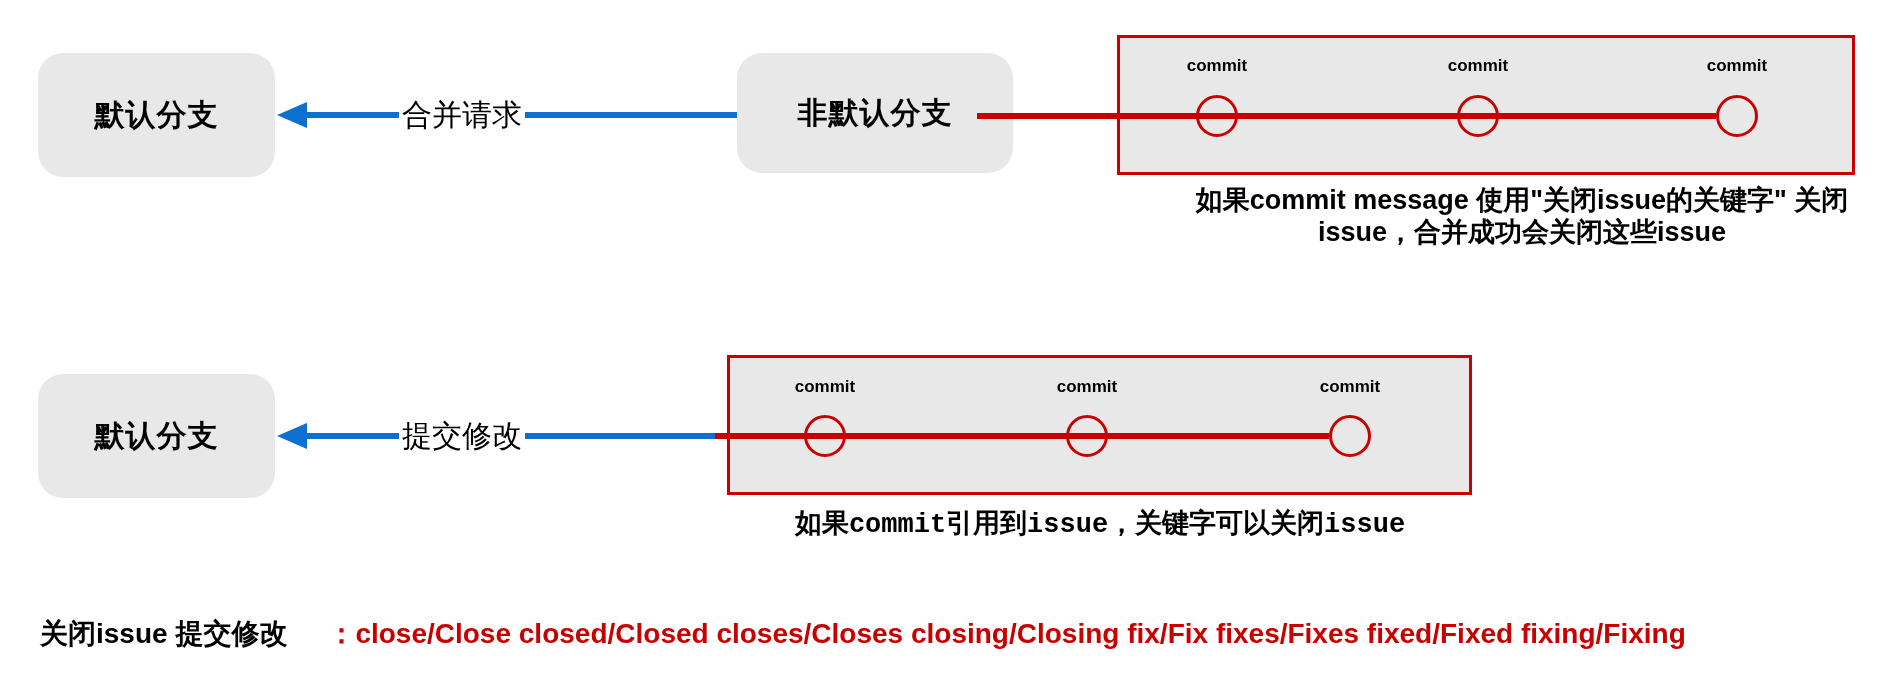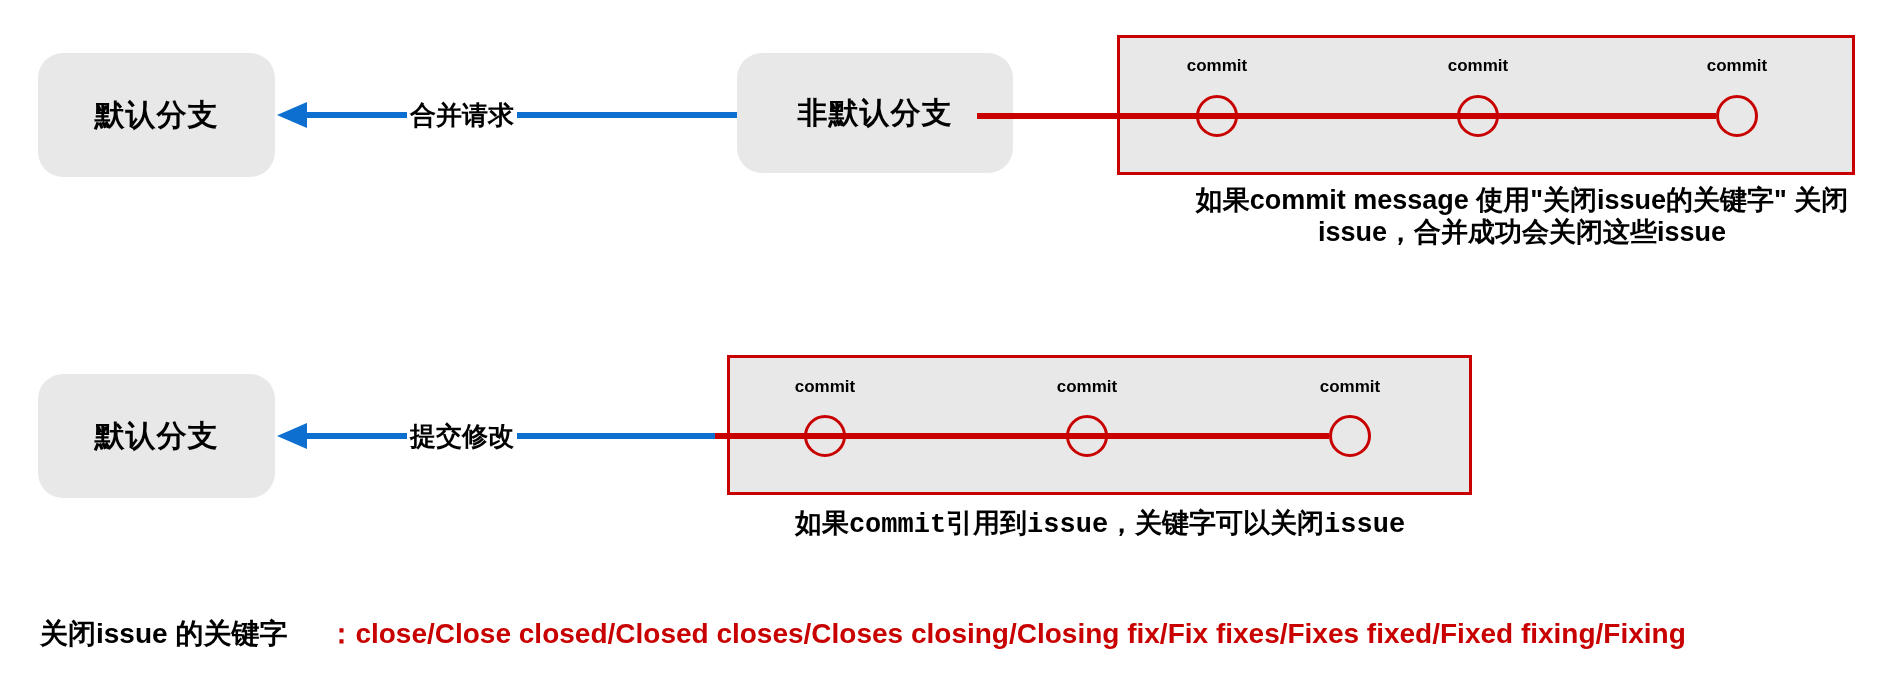--- a/index.html
+++ b/index.html
@@ -29,21 +29,21 @@
   .hline.red{background:var(--red);}
   .arrowhead-left{
     width:0;height:0;
     border-top:13px solid transparent;
     border-bottom:13px solid transparent;
     border-right:30px solid var(--blue);
   }
   .arrow-label{
     transform:translate(-50%,-50%);
     background:#ffffff;padding:0 3px;
-    font-weight:bold;font-size:26px;white-space:nowrap;
+    font-weight:normal;font-size:30px;white-space:nowrap;
   }
   .commit-label{
     width:140px;margin-left:-70px;text-align:center;
     font-weight:bold;font-size:17px;
   }
   .commit-node{
     width:42px;height:42px;margin-left:-21px;margin-top:-21px;
     border:3px solid var(--red);border-radius:50%;
     box-sizing:border-box;background:transparent;
   }
@@ -101,14 +101,14 @@
 <div class="abs commit-label" style="left:1087px;top:377px;">commit</div>
 <div class="abs commit-label" style="left:1350px;top:377px;">commit</div>
 
 <div class="abs commit-node" style="left:825px;top:436px;"></div>
 <div class="abs commit-node" style="left:1087px;top:436px;"></div>
 <div class="abs commit-node" style="left:1350px;top:436px;"></div>
 
 <div class="abs caption" style="left:700px;top:509px;width:800px;font-family:Liberation Mono, monospace;">如果commit引用到issue，关键字可以关闭issue</div>
 
 <div class="abs footer-line" style="left:40px;top:615px;">
-  <span>关闭issue 的关键字</span><span class="red-text">：close/Close closed/Closed closes/Closes closing/Closing fix/Fix fixes/Fixes fixed/Fixed fixing/Fixing</span>
+  <span>关闭issue 提交修改</span><span class="red-text">：close/Close closed/Closed closes/Closes closing/Closing fix/Fix fixes/Fixes fixed/Fixed fixing/Fixing</span>
 </div>
 
 </body></html>

